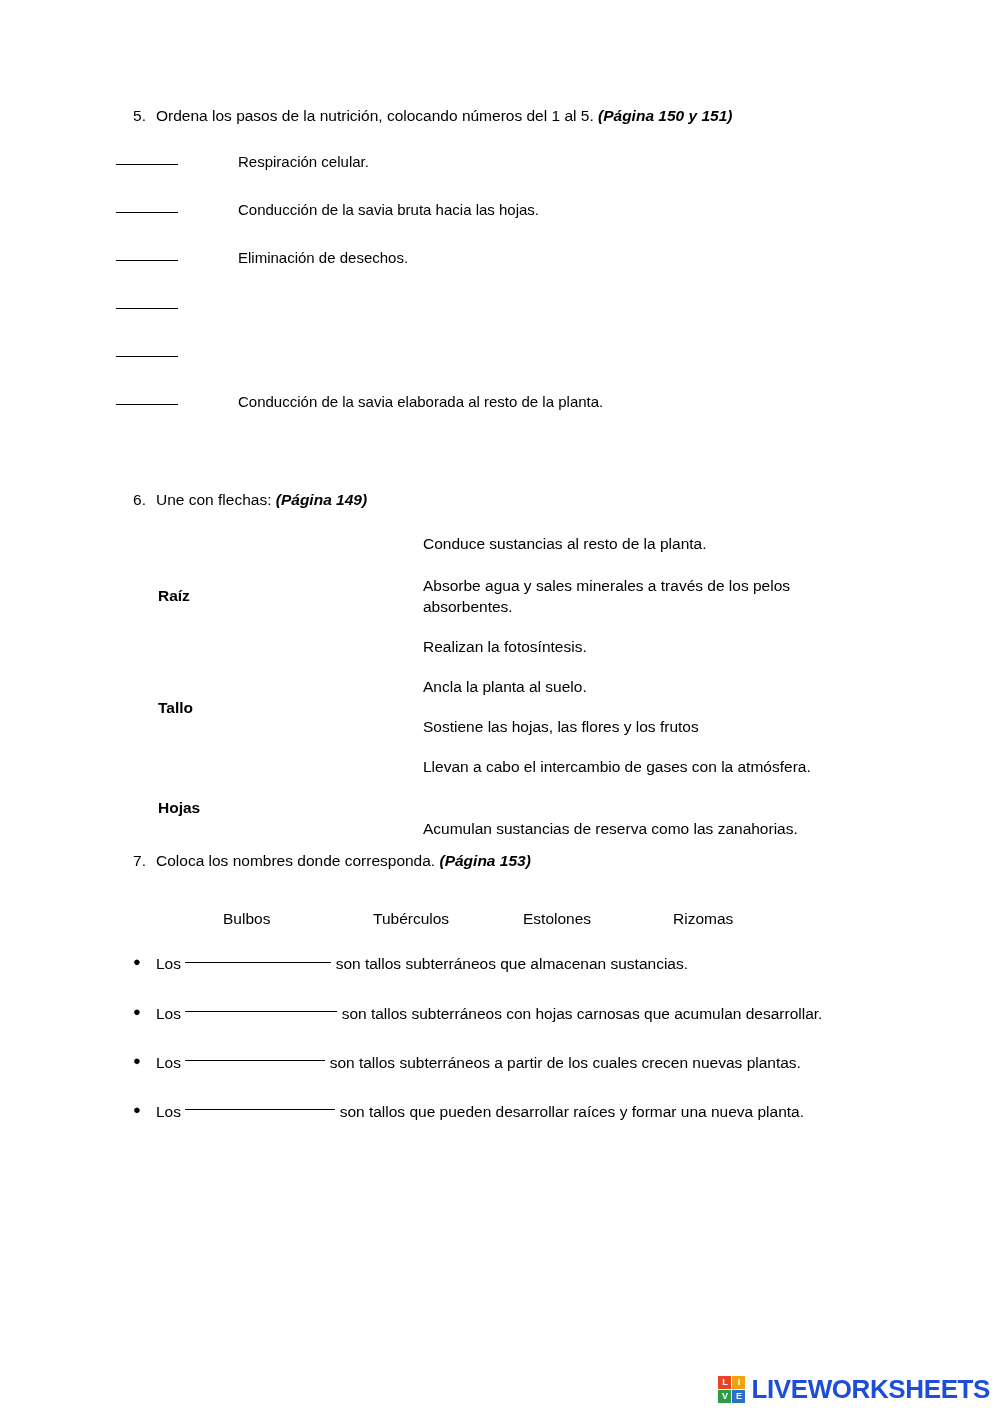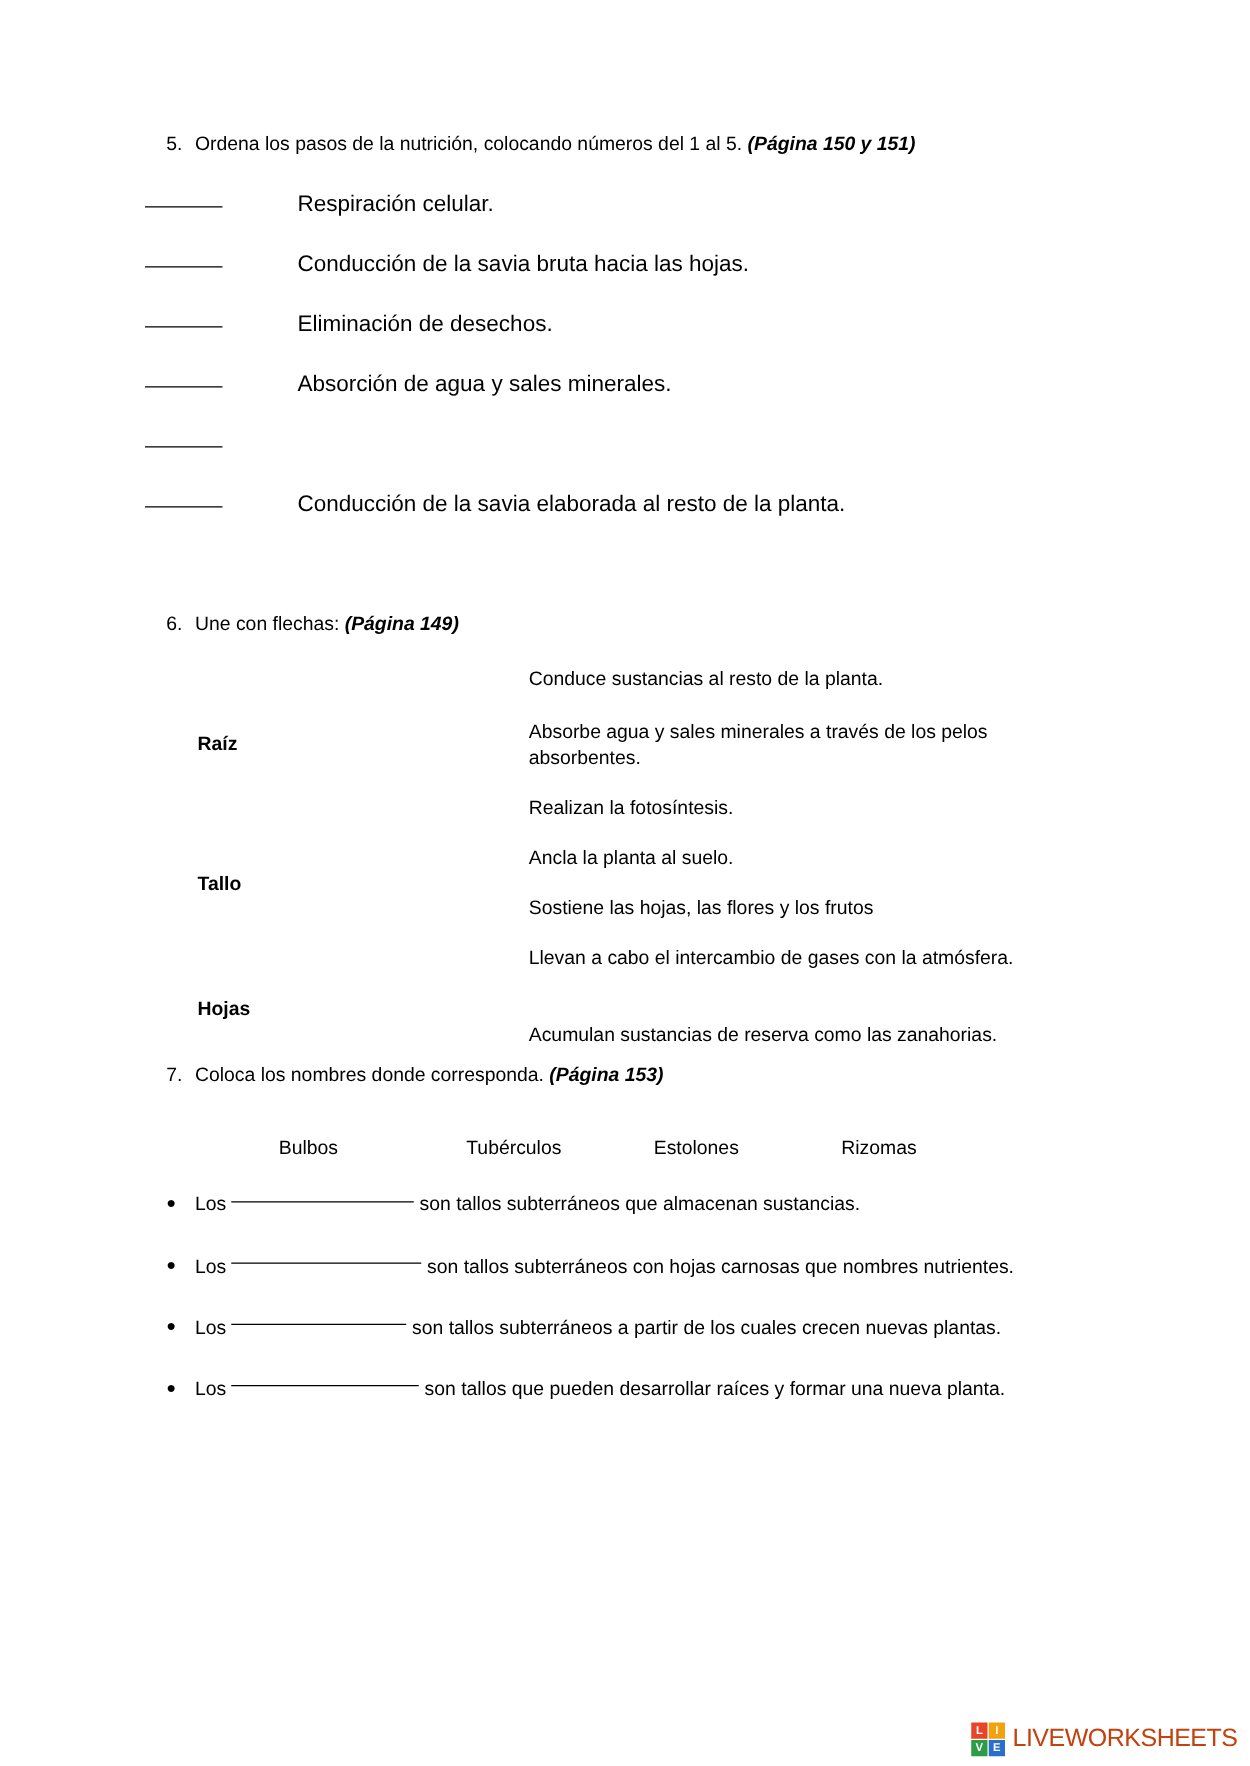--- a/index.html
+++ b/index.html
@@ -52,21 +52,21 @@
   }
 
   
   .order-list {
     margin-top: 26px;
   }
   .order-item {
     display: flex;
     align-items: baseline;
     height: 48px;
-    font-size: 18px;
+    font-size: 15px;
   }
   .order-blank {
     width: 122px;
     flex: 0 0 122px;
     margin-left: -2px;
   }
   .order-blank .rule {
     display: inline-block;
     width: 62px;
     border-bottom: 1.4px solid #000;
@@ -173,24 +173,24 @@
     font-weight: bold;
     line-height: 13px;
     text-align: center;
     font-family: "Liberation Sans", sans-serif;
   }
   .lw-l { background: #e8442a; }
   .lw-i { background: #f2a20c; }
   .lw-v { background: #2e9b46; }
   .lw-e { background: #2a6fc9; }
   .lw-text {
-    font-size: 20px;
-    font-weight: normal;
+    font-size: 26px;
+    font-weight: bold;
     letter-spacing: -0.4px;
-    color: #c2410c;
+    color: #1d4ed8;
     font-family: "Liberation Sans", sans-serif;
   }
 </style>
 </head>
 <body>
 
 <div class="page">
   <div class="content">
 
     <div class="q-row">
@@ -206,21 +206,20 @@
       <div class="order-item">
         <span class="order-blank"><span class="rule"></span></span>
         <span class="order-label">Conducción de la savia bruta hacia las hojas.</span>
       </div>
       <div class="order-item">
         <span class="order-blank"><span class="rule"></span></span>
         <span class="order-label">Eliminación de desechos.</span>
       </div>
       <div class="order-item">
         <span class="order-blank"><span class="rule"></span></span>
-        <span class="order-label">Absorción de agua y sales minerales.</span>
       </div>
       <div class="order-item">
         <span class="order-blank"><span class="rule"></span></span>
       </div>
       <div class="order-item">
         <span class="order-blank"><span class="rule"></span></span>
         <span class="order-label">Conducción de la savia elaborada al resto de la planta.</span>
       </div>
     </div>
 
@@ -258,21 +257,21 @@
       <span>Rizomas</span>
     </div>
 
     <div class="bullets">
       <div class="bullet-item">
         <span class="bullet-dot">●</span>
         <span class="bullet-body"><span>Los</span> <span class="inline-blank bw-1"></span> <span>son tallos subterráneos que almacenan sustancias.</span></span>
       </div>
       <div class="bullet-item">
         <span class="bullet-dot">●</span>
-        <span class="bullet-body"><span>Los</span> <span class="inline-blank bw-2"></span> <span>son tallos subterráneos con hojas carnosas que nombres nutrientes.</span></span>
+        <span class="bullet-body"><span>Los</span> <span class="inline-blank bw-2"></span> <span>son tallos subterráneos con hojas carnosas que acumulan desarrollar.</span></span>
       </div>
       <div class="bullet-item">
         <span class="bullet-dot">●</span>
         <span class="bullet-body"><span>Los</span> <span class="inline-blank bw-3"></span> <span>son tallos subterráneos a partir de los cuales crecen nuevas plantas.</span></span>
       </div>
       <div class="bullet-item">
         <span class="bullet-dot">●</span>
         <span class="bullet-body"><span>Los</span> <span class="inline-blank bw-4"></span> <span>son tallos que pueden desarrollar raíces y formar una nueva planta.</span></span>
       </div>
     </div>

